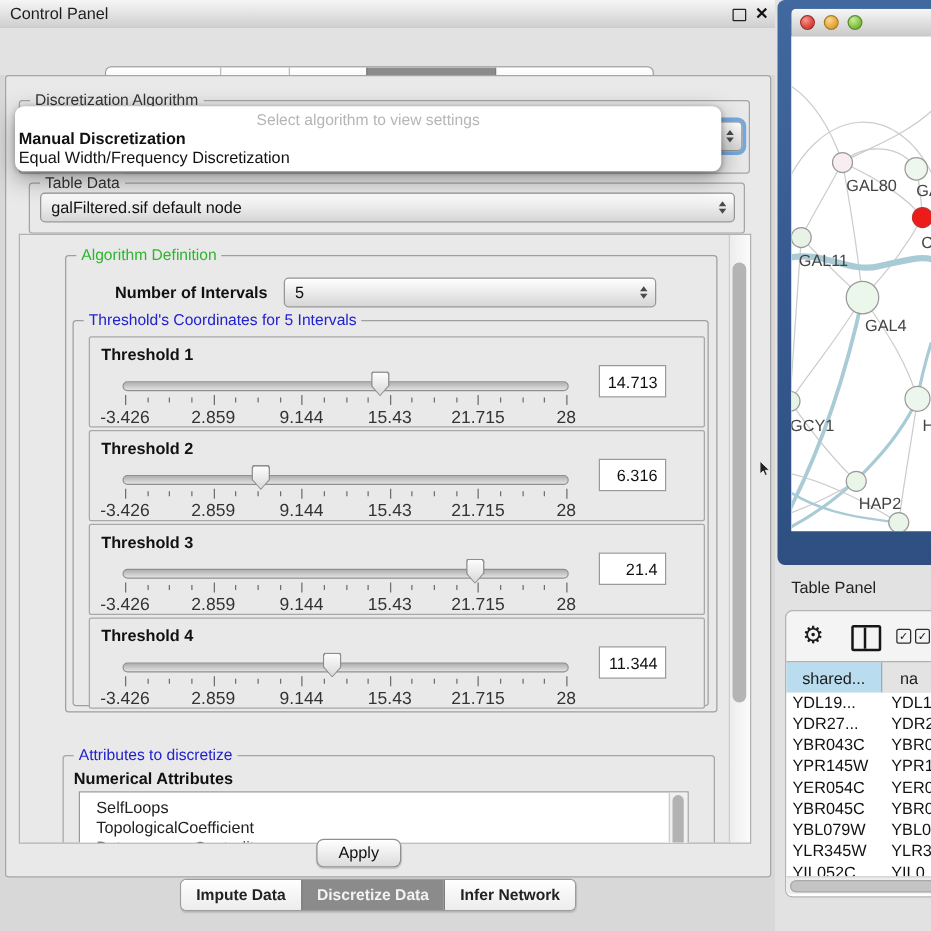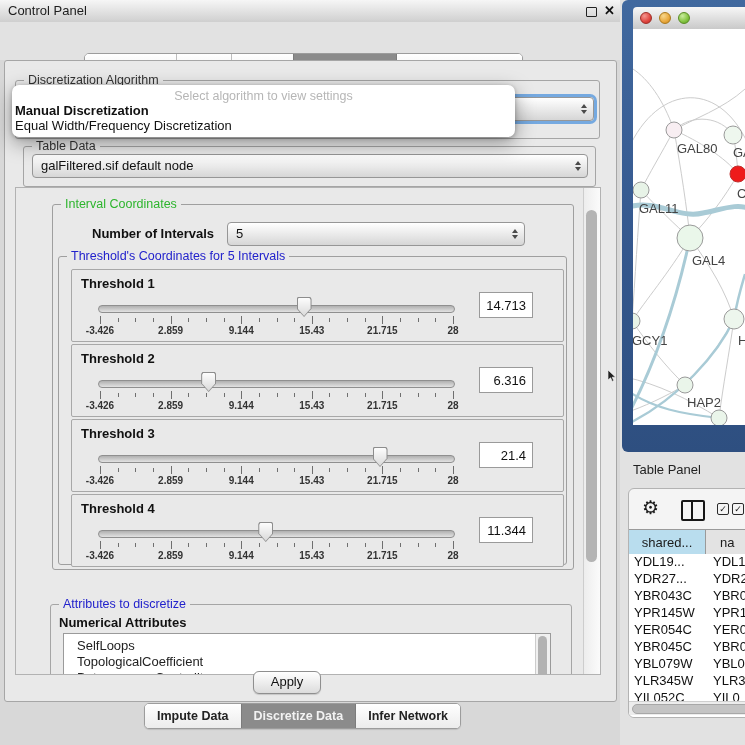--- a/index.html
+++ b/index.html
@@ -63,41 +63,41 @@
   .slider-thumb{position:absolute;top:1px;width:15px;height:20px;
                 clip-path:polygon(8% 0,92% 0,100% 10%,100% 58%,50% 100%,0 58%,0 10%);background:#8d8d8d;}
   .slider-thumb::after{content:"";position:absolute;left:1px;right:1px;top:1px;bottom:1px;
                 clip-path:polygon(8% 0,92% 0,100% 10%,100% 58%,50% 100%,0 58%,0 10%);
                 background:linear-gradient(180deg,#fdfdfd,#d9d9d9);}
   .tick-strip{position:absolute;left:2px;right:2px;top:19px;height:10px;}
   .tick{position:absolute;width:1px;background:#6f6f6f;}
   .tick.minor{top:3px;height:4px;}
   .tick.major{top:1px;height:8px;}
   .tick-labels{position:absolute;left:2px;right:2px;top:29px;height:12px;}
-  .tick-label{position:absolute;transform:translateX(-50%);font-size:10px;font-weight:bold;color:#333;
+  .tick-label{position:absolute;transform:translateX(-50%);font-size:14px;font-weight:normal;color:#333;
               white-space:nowrap;}
   .value-box{position:absolute;left:407px;top:22px;width:54px;height:26px;background:#fff;
              border:1px solid #9a9a9a;font-size:13px;color:#111;text-align:right;line-height:26px;
              padding-right:6px;box-sizing:border-box;}
 
   .attr-sublabel{position:absolute;left:8px;top:10px;font-size:13px;font-weight:bold;color:#111;}
   .listbox{position:absolute;left:12px;top:28px;width:486px;height:72px;background:#fff;
            border:1px solid #9a9a9a;overflow:hidden;}
   .listbox .list-item{font-size:13px;color:#222;line-height:16px;padding-left:13px;white-space:nowrap;}
   .listbox .inner{padding-top:4px;}
   .list-scroll{position:absolute;right:0;top:0;width:14px;height:100%;background:#f0f0f0;
                border-left:1px solid #ccc;}
   .list-scroll .thumb{position:absolute;left:2px;top:2px;width:9px;height:44px;border-radius:5px;background:#b2b2b2;}
 
   .apply-btn{position:absolute;left:248px;top:610px;width:66px;height:21px;border:1px solid #8f8f8f;
              border-radius:6px;background:linear-gradient(180deg,#ffffff,#dcdcdc);font-size:13px;
              color:#111;text-align:center;line-height:20px;box-shadow:0 1px 1px rgba(0,0,0,0.15);}
 
   
-  .popup{position:absolute;left:12px;top:85px;width:503px;height:52px;background:#fff;border-radius:7px;
+  .popup{position:absolute;left:12px;top:85px;width:565px;height:52px;background:#fff;border-radius:7px;
          box-shadow:0 6px 20px rgba(0,0,0,0.38),0 1px 4px rgba(0,0,0,0.25);z-index:60;}
   .popup .placeholder{position:absolute;left:0;right:0;top:4px;text-align:center;font-size:12.5px;color:#b6b6b6;}
   .popup .opt{position:absolute;left:3px;font-size:13px;color:#111;white-space:nowrap;}
   .popup .opt.b{font-weight:bold;}
 
   
   .right-col{position:absolute;left:620px;top:0;width:125px;height:745px;background:#e2e2e2;}
   .net-window{position:absolute;left:2px;top:0;width:123px;height:452px;border-radius:6px 0 0 6px;
               background:linear-gradient(180deg,#41699f 0%,#35588e 55%,#2e4f80 100%);}
   .net-titlebar{position:absolute;left:11px;top:7px;right:0;height:22px;border-radius:4px 0 0 0;
@@ -195,21 +195,21 @@
         <span class="spin">
             <i class="up"></i>
             <i class="dn"></i>
           </span>
       </div>
     </div>
 
     <div class="viewport">
 
       <div class="group" style="left:36px;top:16px;width:520px;height:364px;border-color:#9f9f9f;">
-        <span class="glabel green">Interval Coordinates</span>
+        <span class="glabel green">Algorithm Definition</span>
         <span class="noi-label" style="left:39px;top:21px;">Number of Intervals</span>
         <div class="combo" style="left:174px;top:17px;width:296px;">
           <span class="cval">5</span>
           <span class="spin">
               <i class="up"></i>
               <i class="dn"></i>
             </span>
         </div>
 
         <div class="group" style="left:5px;top:51px;width:507px;height:307px;border-color:#9f9f9f;">

